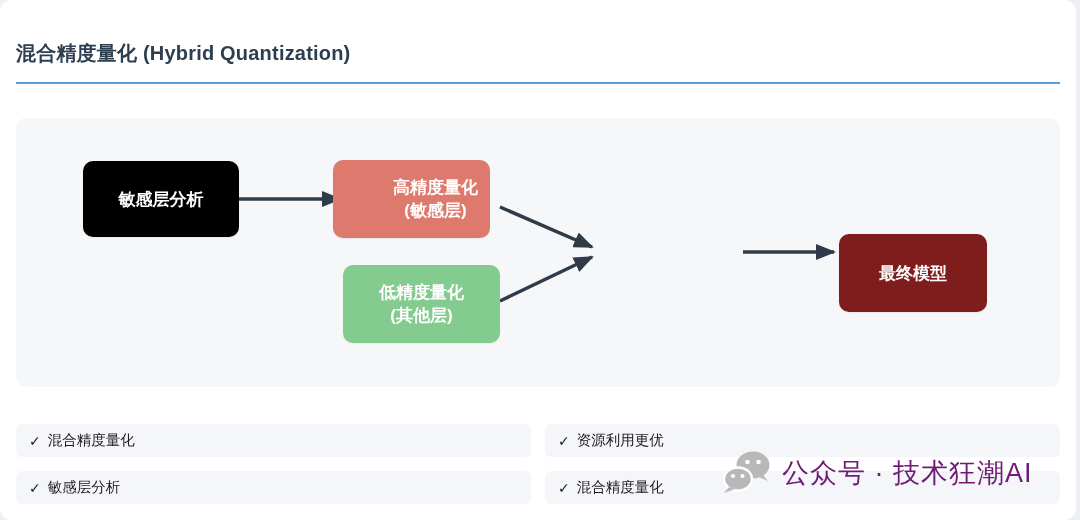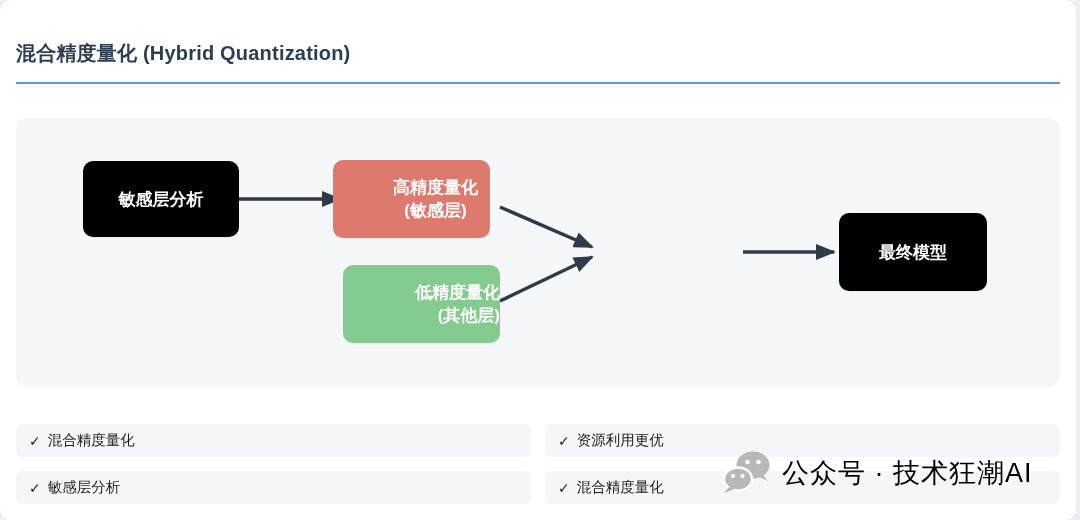--- a/index.html
+++ b/index.html
@@ -60,21 +60,21 @@
     border-radius:6px;
     display:flex; align-items:center;
     padding-left:13px;
     font-size:14.5px; color:#1c1c1c;
   }
   .feature-row .check { margin-right:7px; font-size:14px; color:#222; }
 
   .watermark {
     position:absolute; left:722px; top:451px;
     display:flex; align-items:center; gap:10px;
-    color:#000000; font-size:27px; letter-spacing:1px;
+    color:#701a75; font-size:27px; letter-spacing:1px;
     pointer-events:none;
   }
   .watermark svg { display:block; }
 </style>
 </head>
 <body>
 
 <div class="card">
   <div class="inner">
 
@@ -96,27 +96,27 @@
 
       <div class="node node-sensitive" style="background-color: #000000; text-align: center;">
         <span>敏感层分析</span>
       </div>
 
       <div class="node node-high" style="background-color: rgb(221, 122, 109);">
         <span>高精度量化</span>
         <span>(敏感层)</span>
       </div>
 
-      <div class="node node-low" style="background-color: rgb(131, 203, 142); align-items: flex-end;">
+      <div class="node node-low" style="background-color: rgb(131, 203, 142);">
         <span>低精度量化</span>
         <span>(其他层)</span>
       </div>
 
 
-      <div class="node node-final" style="background-color: #000000;">
+      <div class="node node-final" style="background-color: #7f1d1d; margin-top: 21px;">
         <span>最终模型</span>
       </div>
 
     </div>
 
     <div class="features">
       <div class="feature-row">
         <span class="check">✓</span>
         <span>混合精度量化</span>
       </div>

